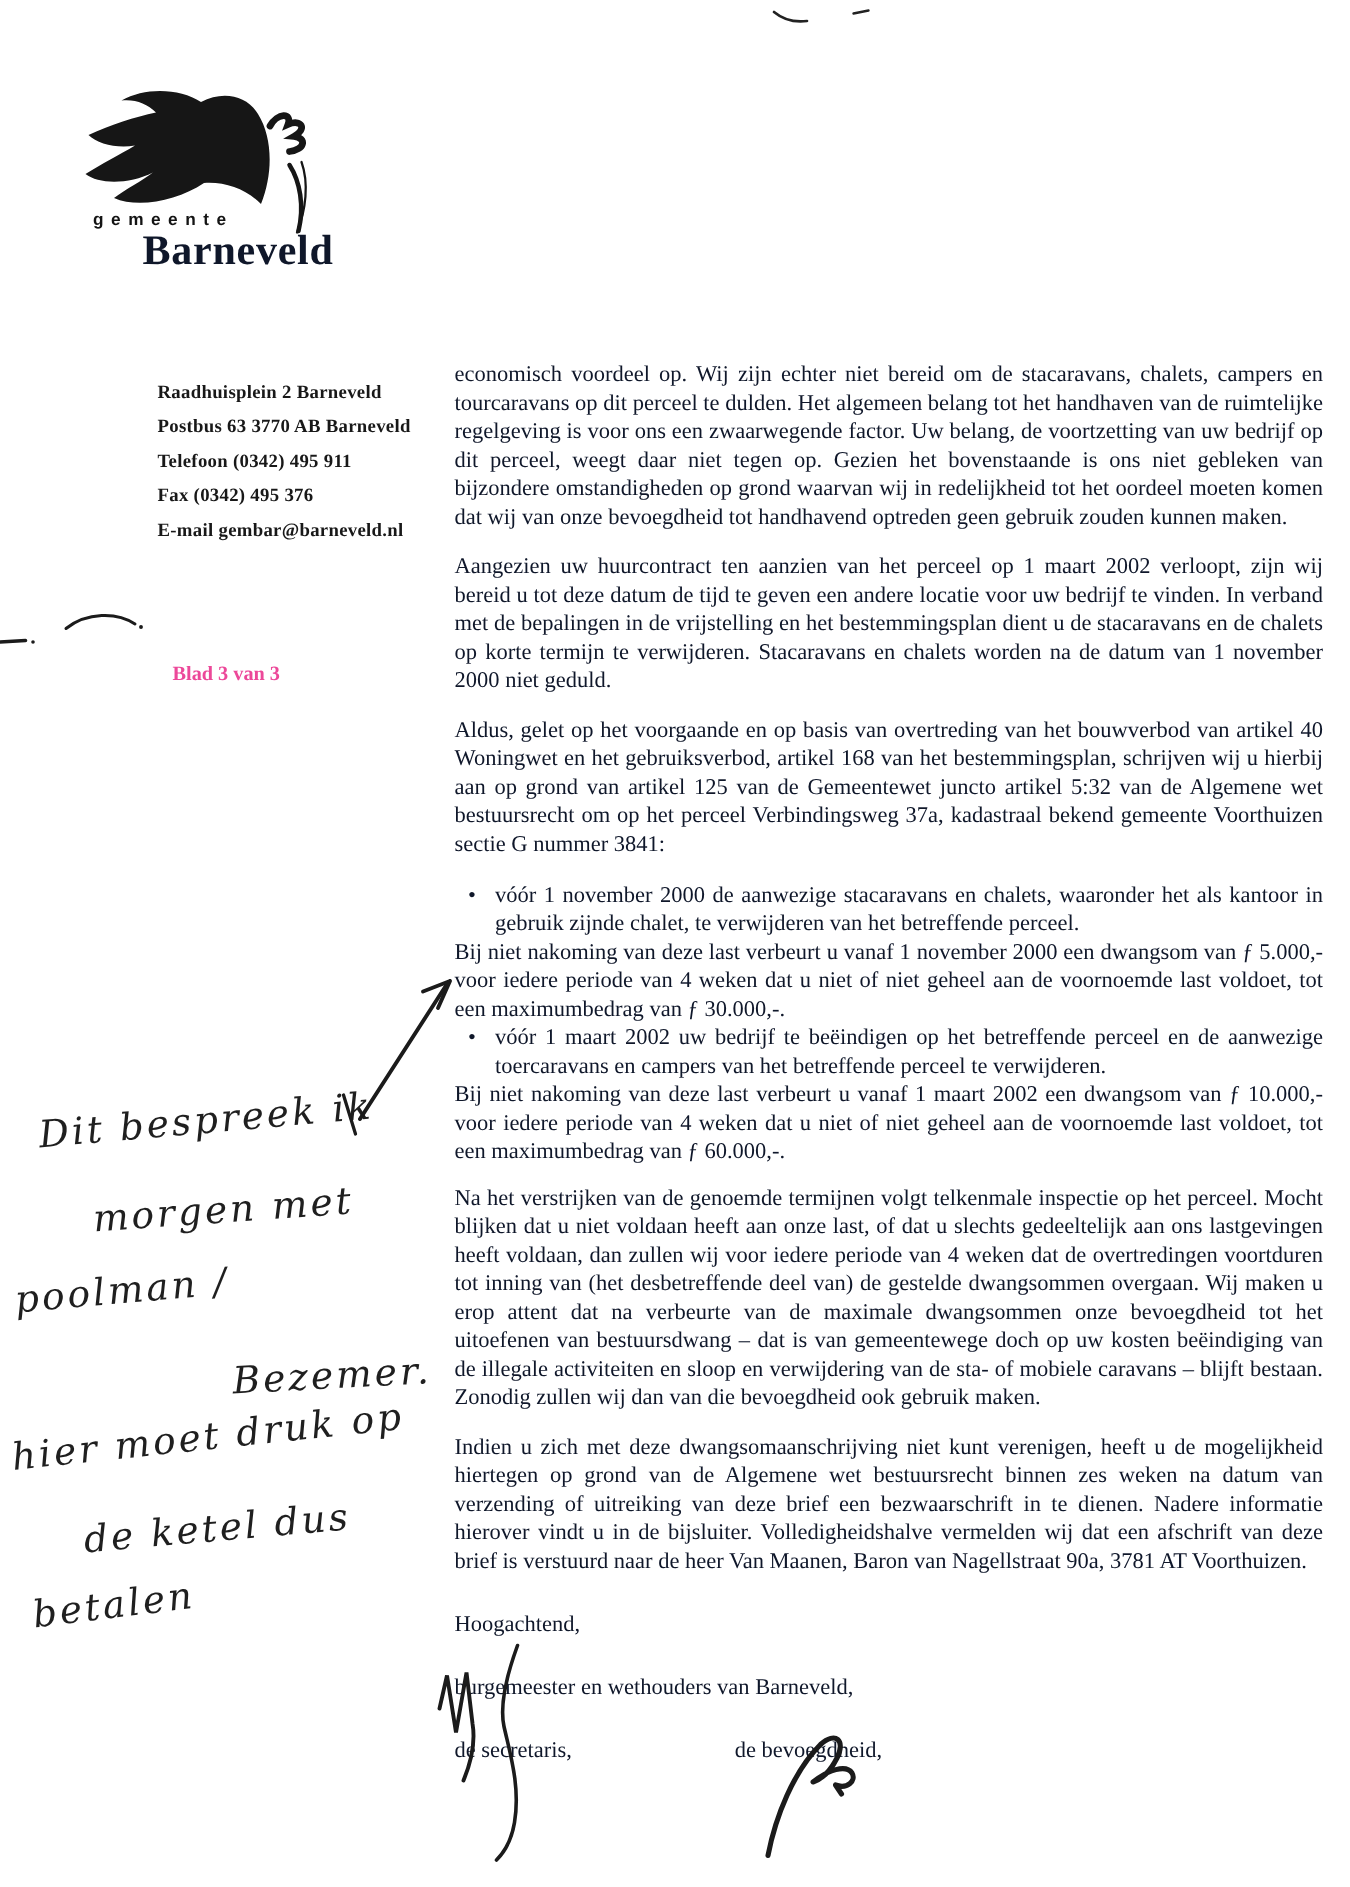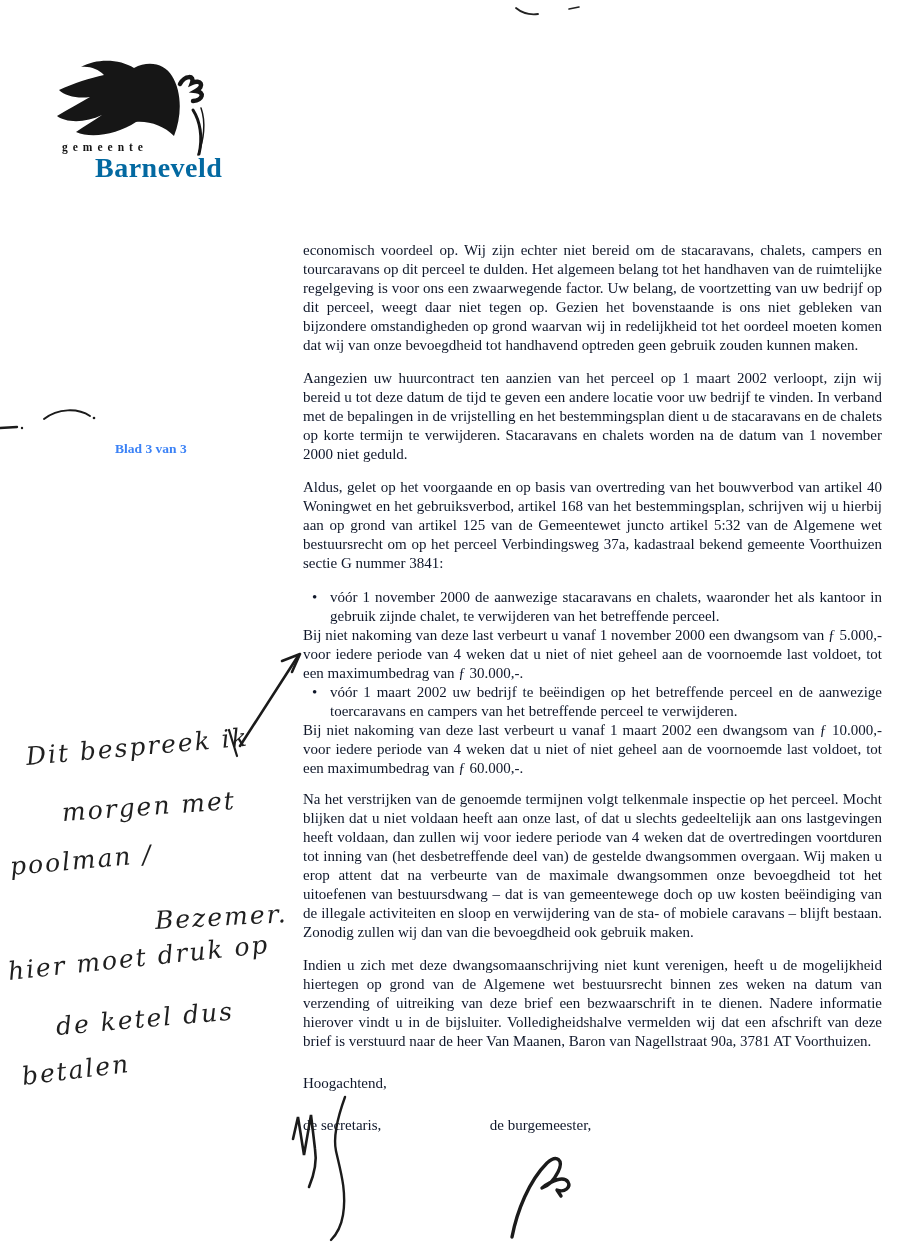--- a/index.html
+++ b/index.html
@@ -5,33 +5,33 @@
   html,body { margin:0; padding:0; background:#e8e8e8; }
   .page {
     position:relative; width:900px; height:1258px; margin:0 auto;
     background:#ffffff; overflow:hidden;
     font-family:"Liberation Serif", serif; color:#1c1c1c;
   }
   
   .logo-mark { position:absolute; left:52px; top:60px; width:170px; height:105px; }
   .logo-gemeente {
     position:absolute; left:62px; top:141px;
-    font-family:Liberation Serif, serif; font-weight:bold;
+    font-family:Liberation Sans, sans-serif; font-weight:bold;
     font-size:11.5px; letter-spacing:5px; color:#141414;
   }
   .logo-name {
     position:absolute; left:95px; top:152px;
     font-family:"Liberation Serif", serif; font-weight:bold;
-    font-size:28px; color:#0369a1; letter-spacing:0.5px;
+    font-size:28px; color:#0f172a; letter-spacing:0.5px;
   }
   
   .sender { position:absolute; left:105px; top:250px; font-weight:bold;
             font-size:12.5px; line-height:23px; color:#181818; letter-spacing:0.2px; }
   .page-indicator { position:absolute; left:115px; top:441px; font-weight:bold;
-            font-size:13.5px; color:#3b82f6; }
+            font-size:13.5px; color:#ec4899; }
   
   .body-col {
     position:absolute; left:303px; top:241px; width:579px;
     font-size:15px; line-height:19px; text-align:justify; color:#0f172a;
   }
   .body-col p { margin:0 0 14px 0; }
   .body-col p.pre-bullets { margin-bottom:15px; }
   .bullet-item { position:relative; padding-left:27px; margin:0; text-align:justify; }
   .bullet-item .bullet { position:absolute; left:9px; top:0; }
   .bullet-item b { font-weight:normal; }
@@ -71,20 +71,27 @@
 
   <svg class="logo-mark" viewBox="0 0 170 105" aria-hidden="true">
     <path d="M122,76 C112,66 98,61 84,62 C66,74 40,79 24,72 C32,66 42,61 50,55 C34,63 14,63 5,56 C16,49 28,43 38,37 C26,39 13,36 7,30 C22,23 38,18 52,15 C46,9 38,6 29,7 C45,-2 68,-1 82,8 C97,0 113,4 120,16 C130,32 130,56 122,76 Z" fill="#161616"></path>
     <path d="M128,24 c5,-9 15,-9 12,-1 c9,-4 13,3 4,8 c9,1 7,9 -3,10" fill="none" stroke="#161616" stroke-width="4.5" stroke-linecap="round"></path>
     <path d="M141,50 c7,11 10,27 6,44" fill="none" stroke="#161616" stroke-width="3" stroke-linecap="round"></path>
     <path d="M149,48 c5,14 3,32 -3,47" fill="none" stroke="#161616" stroke-width="1.5" stroke-linecap="round"></path>
   </svg>
   <div class="logo-gemeente">gemeente</div>
   <div class="logo-name">Barneveld</div>
 
+  <div class="sender">
+    <div>Raadhuisplein 2  Barneveld</div>
+    <div>Postbus 63  3770 AB  Barneveld</div>
+    <div>Telefoon (0342) 495 911</div>
+    <div>Fax (0342) 495 376</div>
+    <div>E-mail  gembar@barneveld.nl</div>
+  </div>
 
   <div class="page-indicator">Blad 3 van 3</div>
 
   <div class="body-col">
     <p>economisch voordeel op. Wij zijn echter niet bereid om de stacaravans, chalets, campers en tourcaravans op dit perceel te dulden. Het algemeen belang tot het handhaven van de ruimtelijke regelgeving is voor ons een zwaarwegende factor. Uw belang, de voortzetting van uw bedrijf op dit perceel, weegt daar niet tegen op. Gezien het bovenstaande is ons niet gebleken van bijzondere omstandigheden op grond waarvan wij in redelijkheid tot het oordeel moeten komen dat wij van onze bevoegdheid tot handhavend optreden geen gebruik zouden kunnen maken.</p>
     <p>Aangezien uw huurcontract ten aanzien van het perceel op 1 maart 2002 verloopt, zijn wij bereid u tot deze datum de tijd te geven een andere locatie voor uw bedrijf te vinden. In verband met de bepalingen in de vrijstelling en het bestemmingsplan dient u de stacaravans en de chalets op korte termijn te verwijderen. Stacaravans en chalets worden na de datum van 1 november 2000 niet geduld.</p>
     <p class="pre-bullets">Aldus, gelet op het voorgaande en op basis van overtreding van het bouwverbod van artikel 40 Woningwet en het gebruiksverbod, artikel 168 van het bestemmingsplan, schrijven wij u hierbij aan op grond van artikel 125 van de Gemeentewet juncto artikel 5:32 van de Algemene wet bestuursrecht om op het perceel Verbindingsweg 37a, kadastraal bekend gemeente Voorthuizen sectie G nummer 3841:</p>
 
     <div class="bullet-item">
       <span class="bullet">•</span>
@@ -96,23 +103,24 @@
       <span class="bullet">•</span>
       <b>vóór 1 maart 2002</b><span> uw bedrijf te beëindigen op het betreffende perceel en de aanwezige toercaravans en campers van het betreffende perceel te verwijderen.</span>
     </div>
     <p class="follow-end">Bij niet nakoming van deze last verbeurt u vanaf 1 maart 2002 een dwangsom van ƒ 10.000,- voor iedere periode van 4 weken dat u niet of niet geheel aan de voornoemde last voldoet, tot een maximumbedrag van ƒ 60.000,-.</p>
 
     <p>Na het verstrijken van de genoemde termijnen volgt telkenmale inspectie op het perceel. Mocht blijken dat u niet voldaan heeft aan onze last, of dat u slechts gedeeltelijk aan ons lastgevingen heeft voldaan, dan zullen wij voor iedere periode van 4 weken dat de overtredingen voortduren tot inning van (het desbetreffende deel van) de gestelde dwangsommen overgaan. Wij maken u erop attent dat na verbeurte van de maximale dwangsommen onze bevoegdheid tot het uitoefenen van bestuursdwang – dat is van gemeentewege doch op uw kosten beëindiging van de illegale activiteiten en sloop en verwijdering van de sta- of mobiele caravans – blijft bestaan. Zonodig zullen wij dan van die bevoegdheid ook gebruik maken.</p>
     <p>Indien u zich met deze dwangsomaanschrijving niet kunt verenigen, heeft u de mogelijkheid hiertegen op grond van de Algemene wet bestuursrecht binnen zes weken na datum van verzending of uitreiking van deze brief een bezwaarschrift in te dienen. Nadere informatie hierover vindt u in de bijsluiter. Volledigheidshalve vermelden wij dat een afschrift van deze brief is verstuurd naar de heer Van Maanen, Baron van Nagellstraat 90a, 3781 AT Voorthuizen.</p>
 
     <div class="closing">
       <div>Hoogachtend,</div>
+      <div>burgemeester en wethouders van Barneveld,</div>
       <div>
         <span class="sig-left">de secretaris,</span>
-        <span>de burgemeester,</span>
+        <span>de bevoegdheid,</span>
       </div>
     </div>
   </div>
 
   <div class="hand n1">Dit bespreek ik</div>
   <div class="hand n2">morgen met</div>
   <div class="hand n3">poolman /</div>
   <div class="hand n4">Bezemer.</div>
   <div class="hand n5">hier moet druk op</div>
   <div class="hand n6">de ketel dus</div>

